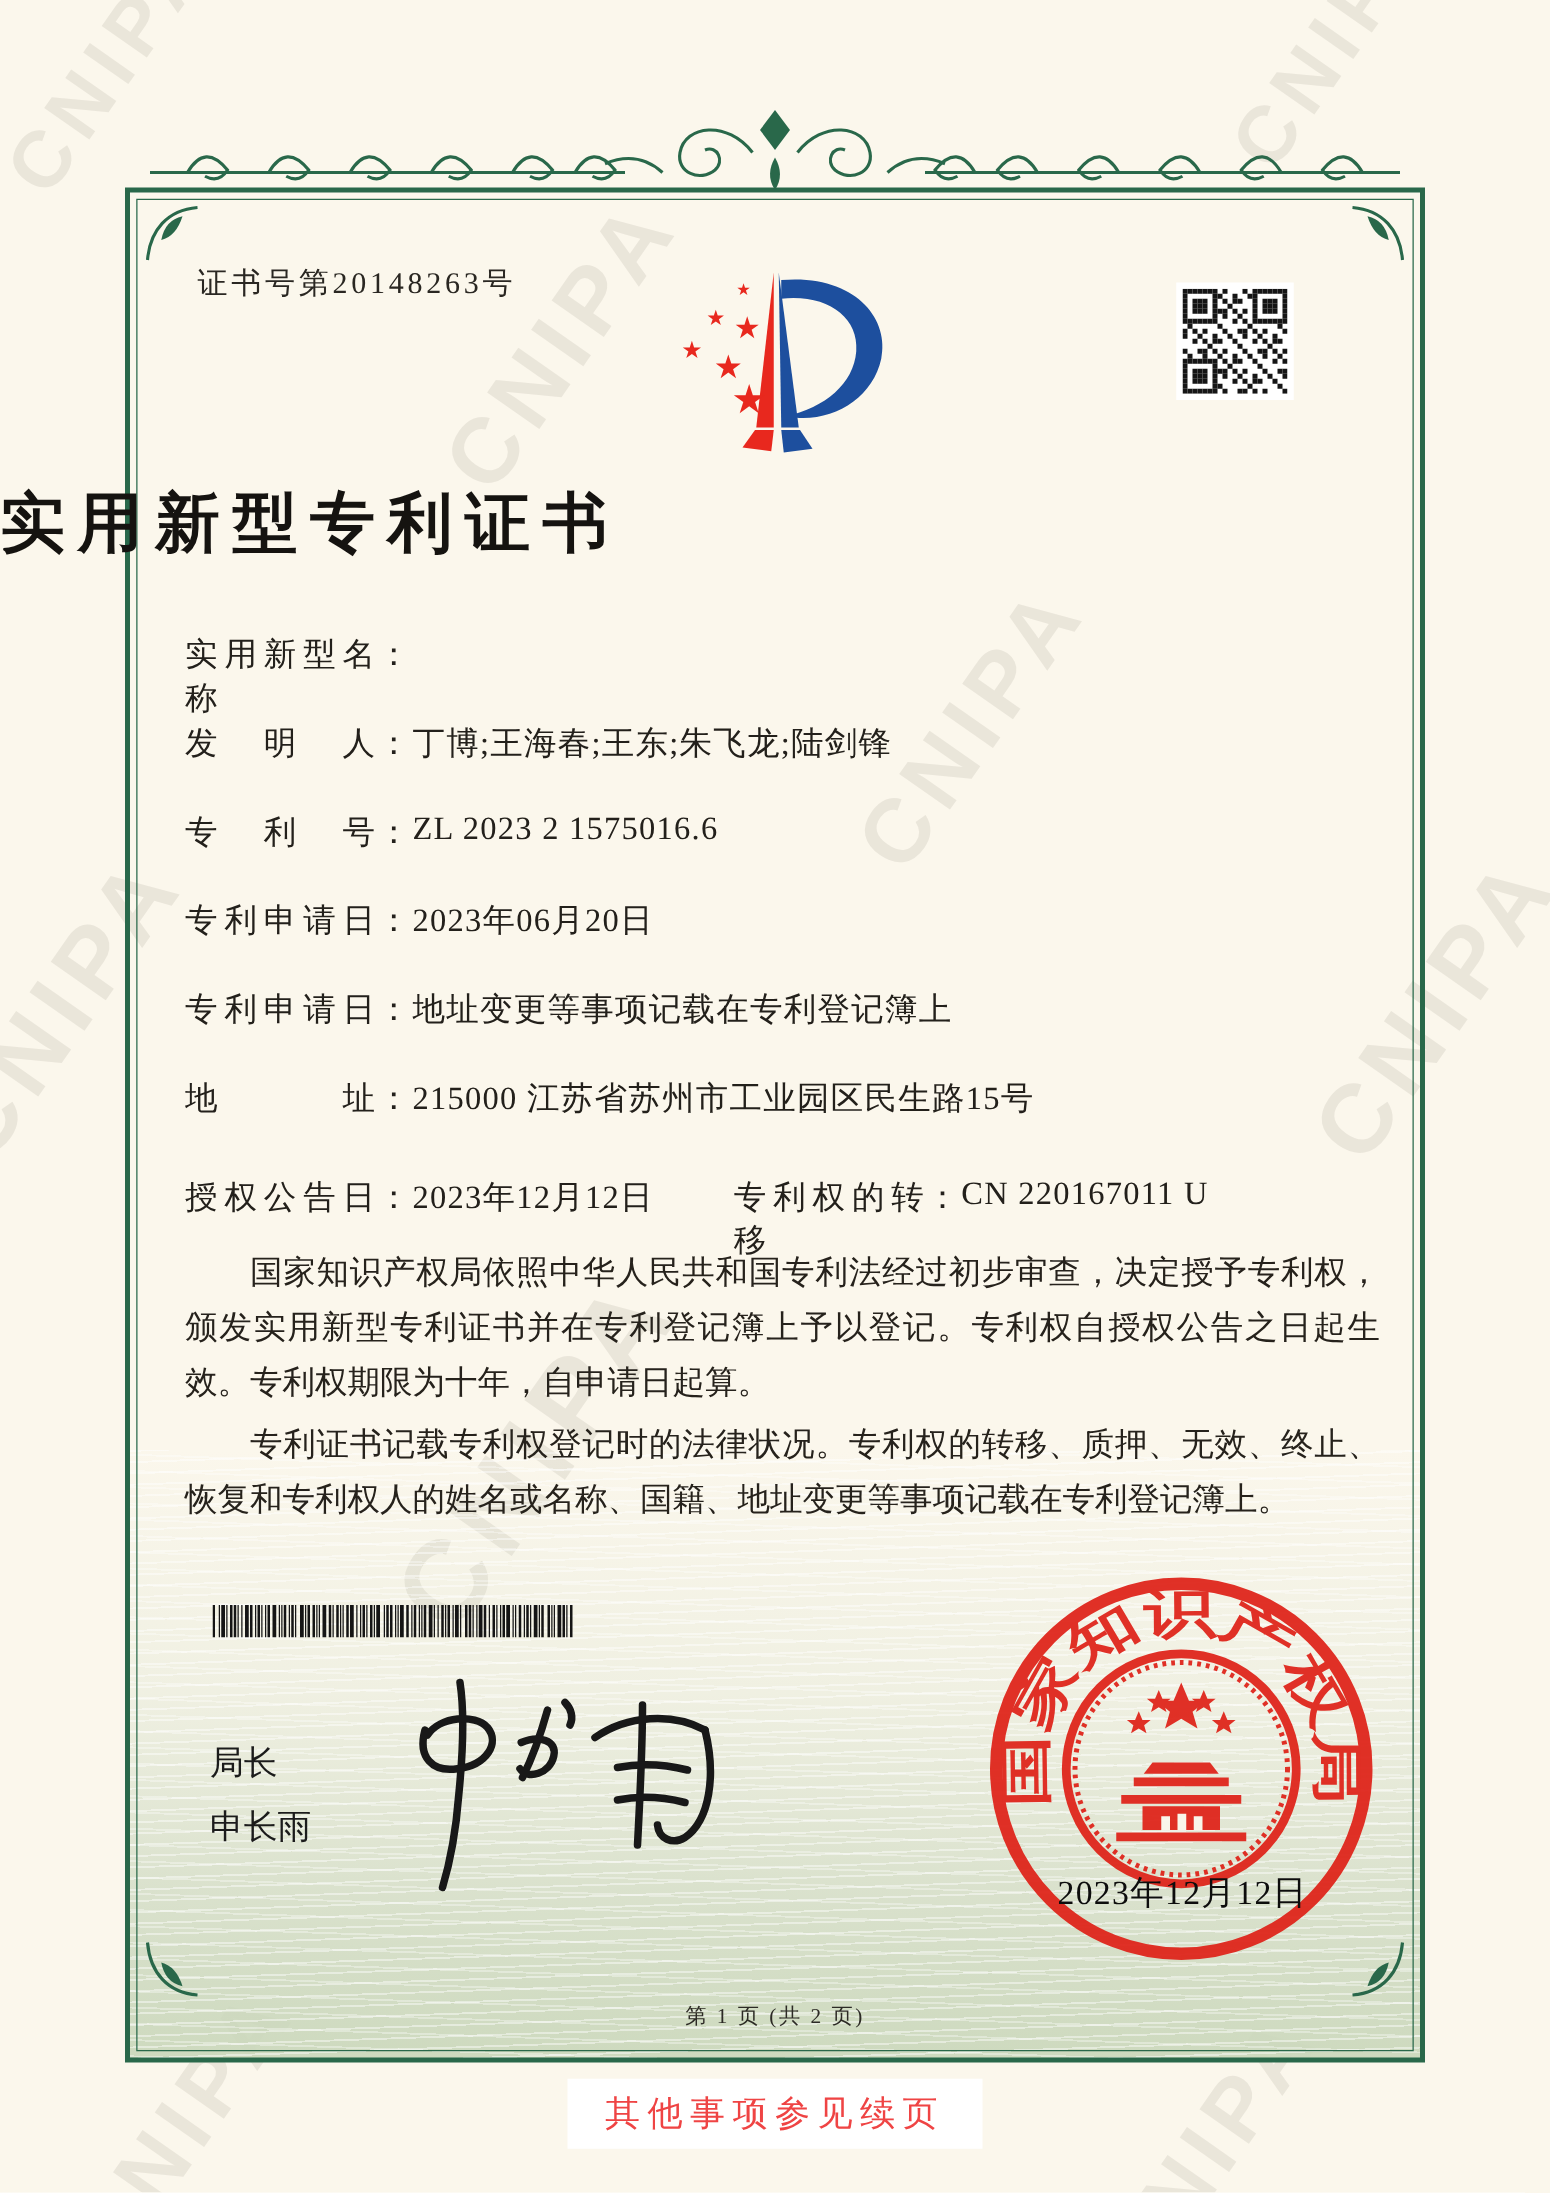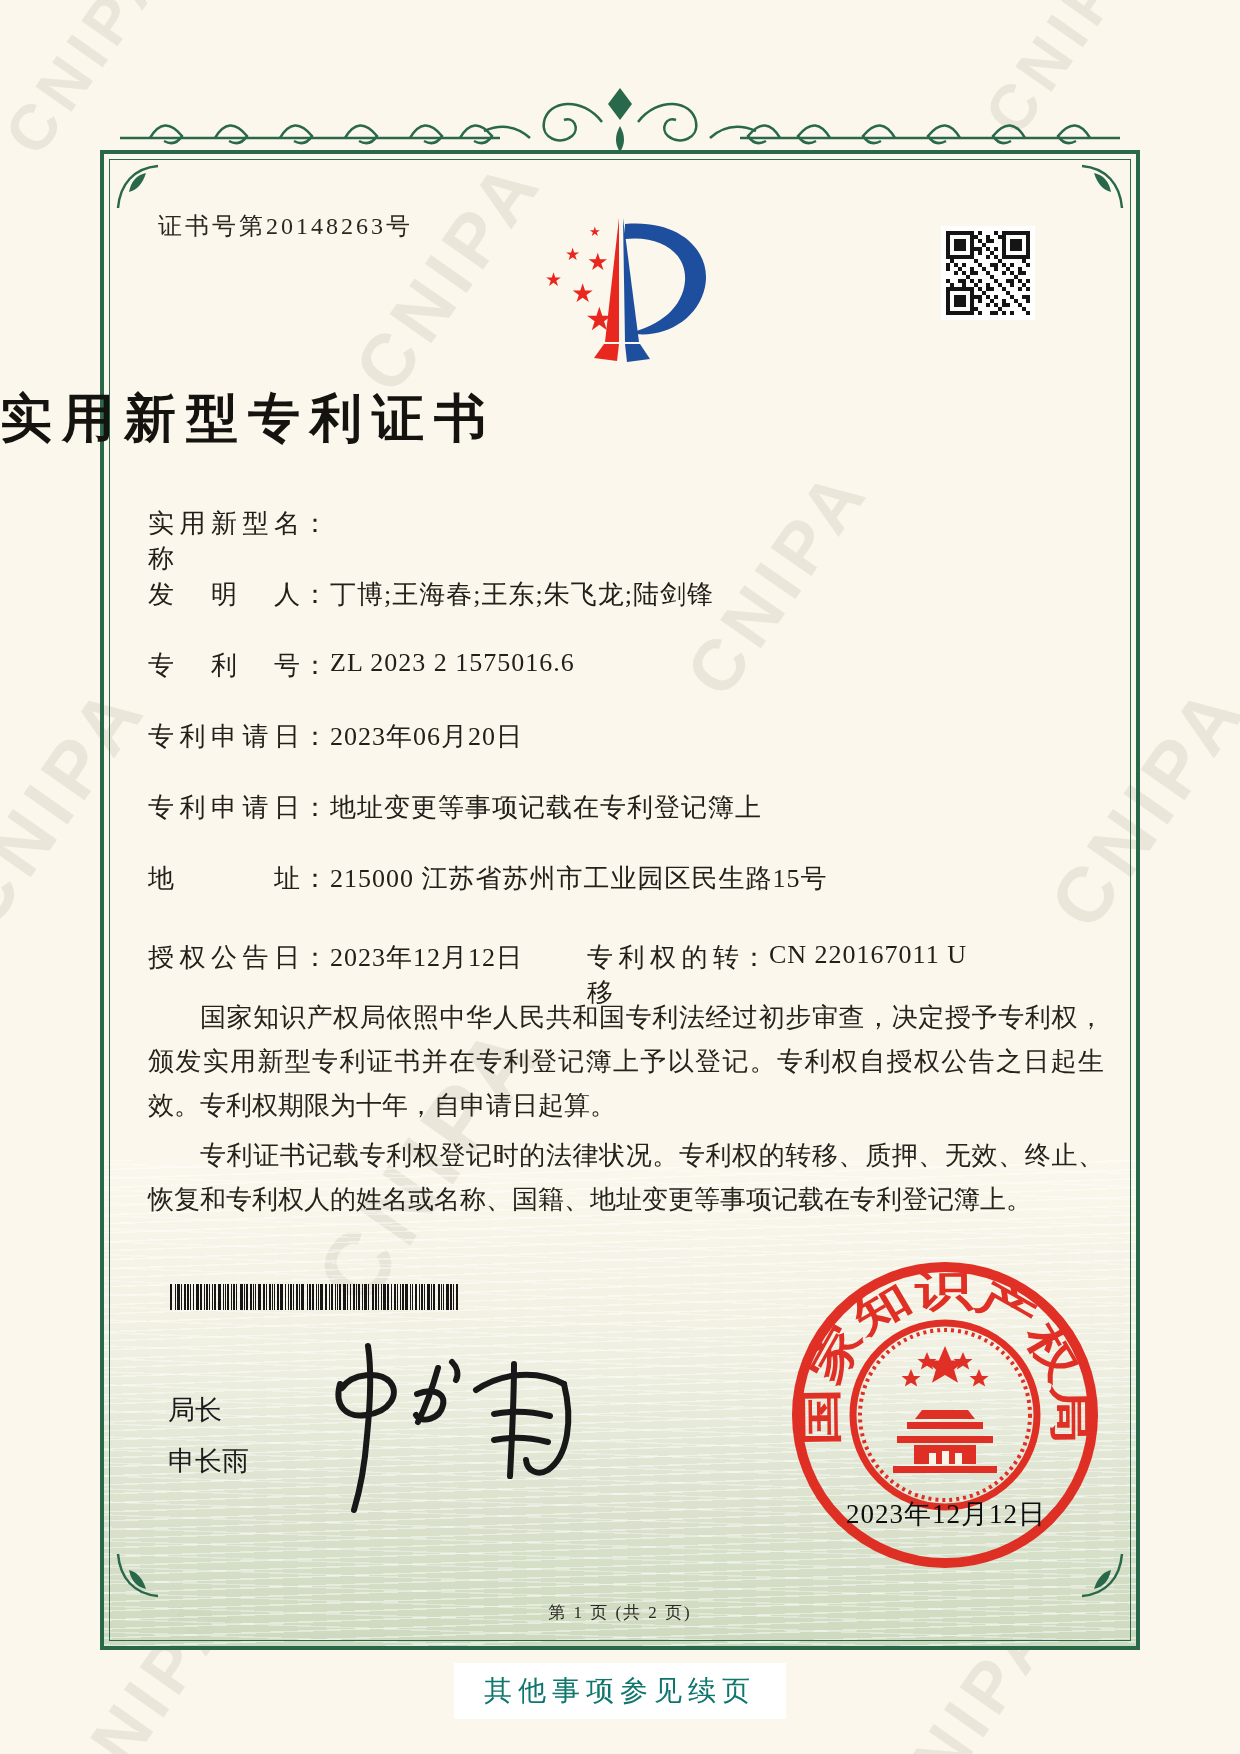--- a/index.html
+++ b/index.html
@@ -53,21 +53,21 @@
   .signature{position:absolute;left:310px;top:1328px;width:292px;height:188px;}
   
   .seal{position:absolute;left:785px;top:1255px;width:320px;height:320px;opacity:0.93;}
   .seal-date{position:absolute;left:846px;top:1496px;font-size:27px;color:#0d0d0d;
              letter-spacing:1px;white-space:nowrap;}
   
   .page-info{position:absolute;left:0;top:1601px;width:100%;text-align:center;
              font-size:17px;color:#2c2a25;letter-spacing:2px;}
   .continuation{position:absolute;left:50%;top:1663px;transform:translateX(-50%);
                 background:#ffffff;padding:9px 30px;font-size:28px;letter-spacing:6px;
-                color:#0f766e;white-space:nowrap;}
+                color:#ef4444;white-space:nowrap;}
 </style>
 </head>
 <body>
 
 <div class="page">
 
   <span class="wm" style="left:-30px;top:14px;font-size:64px">CNIPA</span>
   <span class="wm" style="left:950px;top:-6px;font-size:64px">CNIPA</span>
   <span class="wm" style="left:316px;top:232px;font-size:74px">CNIPA</span>
   <span class="wm" style="left:648px;top:540px;font-size:72px">CNIPA</span>

